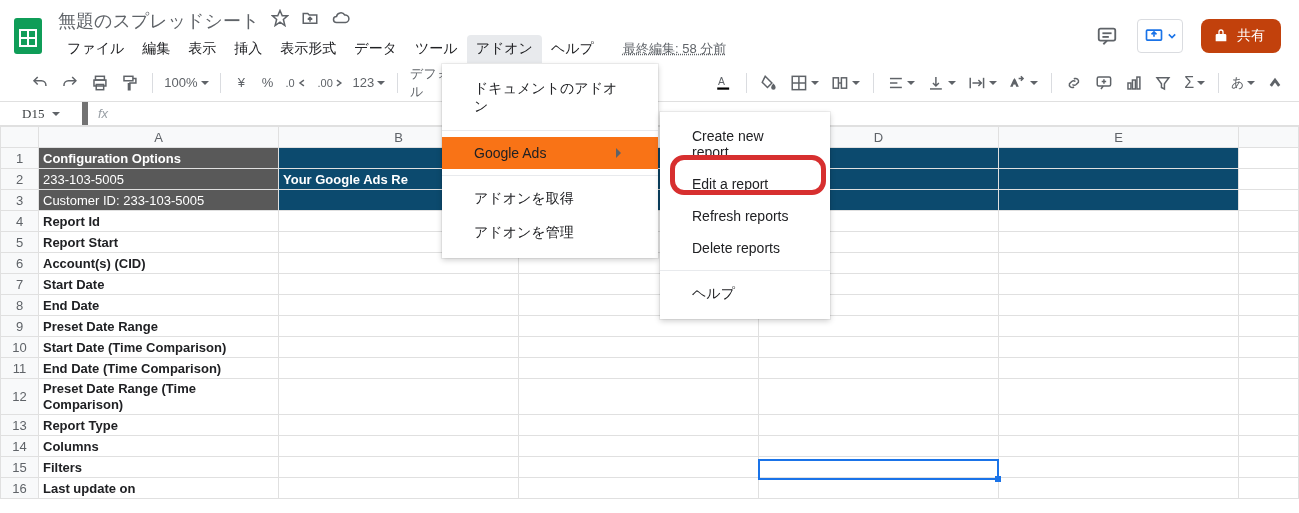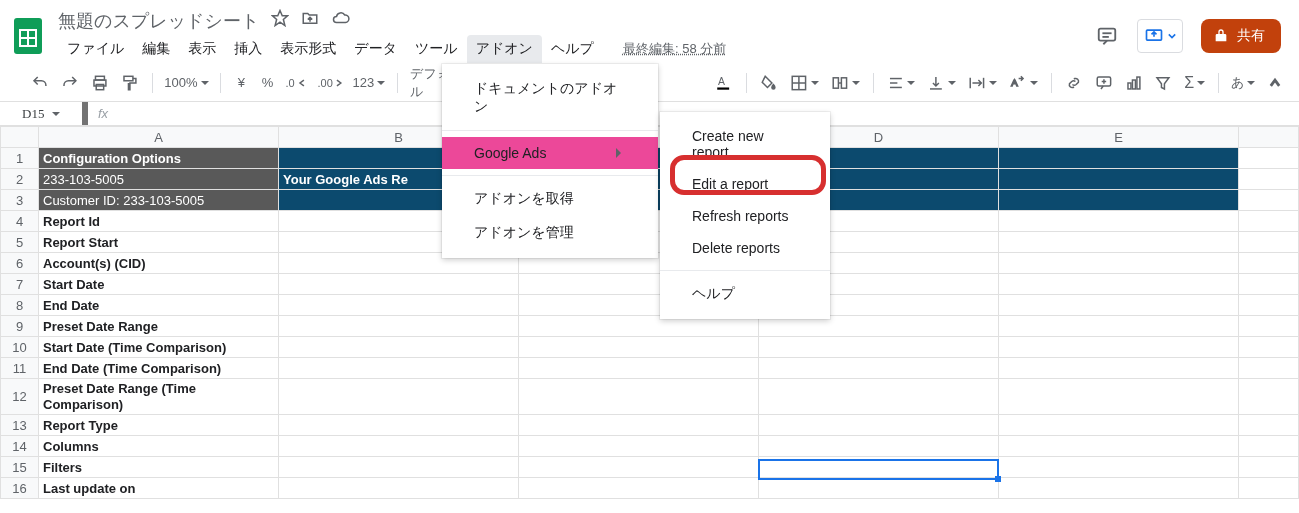--- a/index.html
+++ b/index.html
@@ -80,21 +80,21 @@
     left:758px; top:333px; width:241px; height:21px;
   }
   .sel-handle{position:absolute;right:-4px;bottom:-4px;width:6px;height:6px;background:#1a73e8;}
   
   .menu-pop {
     position:absolute; top:64px; left:442px; width:216px; background:#fff;
     box-shadow:0 2px 6px rgba(0,0,0,.2),0 0 0 1px rgba(0,0,0,.05);
     padding:8px 0; z-index:50; font-size:14px;
   }
   .menu-pop .mi { padding:8px 32px 8px 32px; display:flex; align-items:center; justify-content:space-between;}
-  .menu-pop .mi.hover { background:#ec4899;}
+  .menu-pop .mi.hover { background:#f97316;}
   .menu-pop .sep { height:1px;background:#e8eaed;margin:6px 0;}
   .submenu-arrow { border:5px solid transparent; border-left-color:#5f6368;}
   .menu-pop.sub {
     left:660px; top:112px; width:170px;
   }
   .highlight-oval {
     position:absolute;
     left:670px; top:155px;
     width:156px; height:40px;
     border:5px solid #d72f2f; border-radius:14px;

